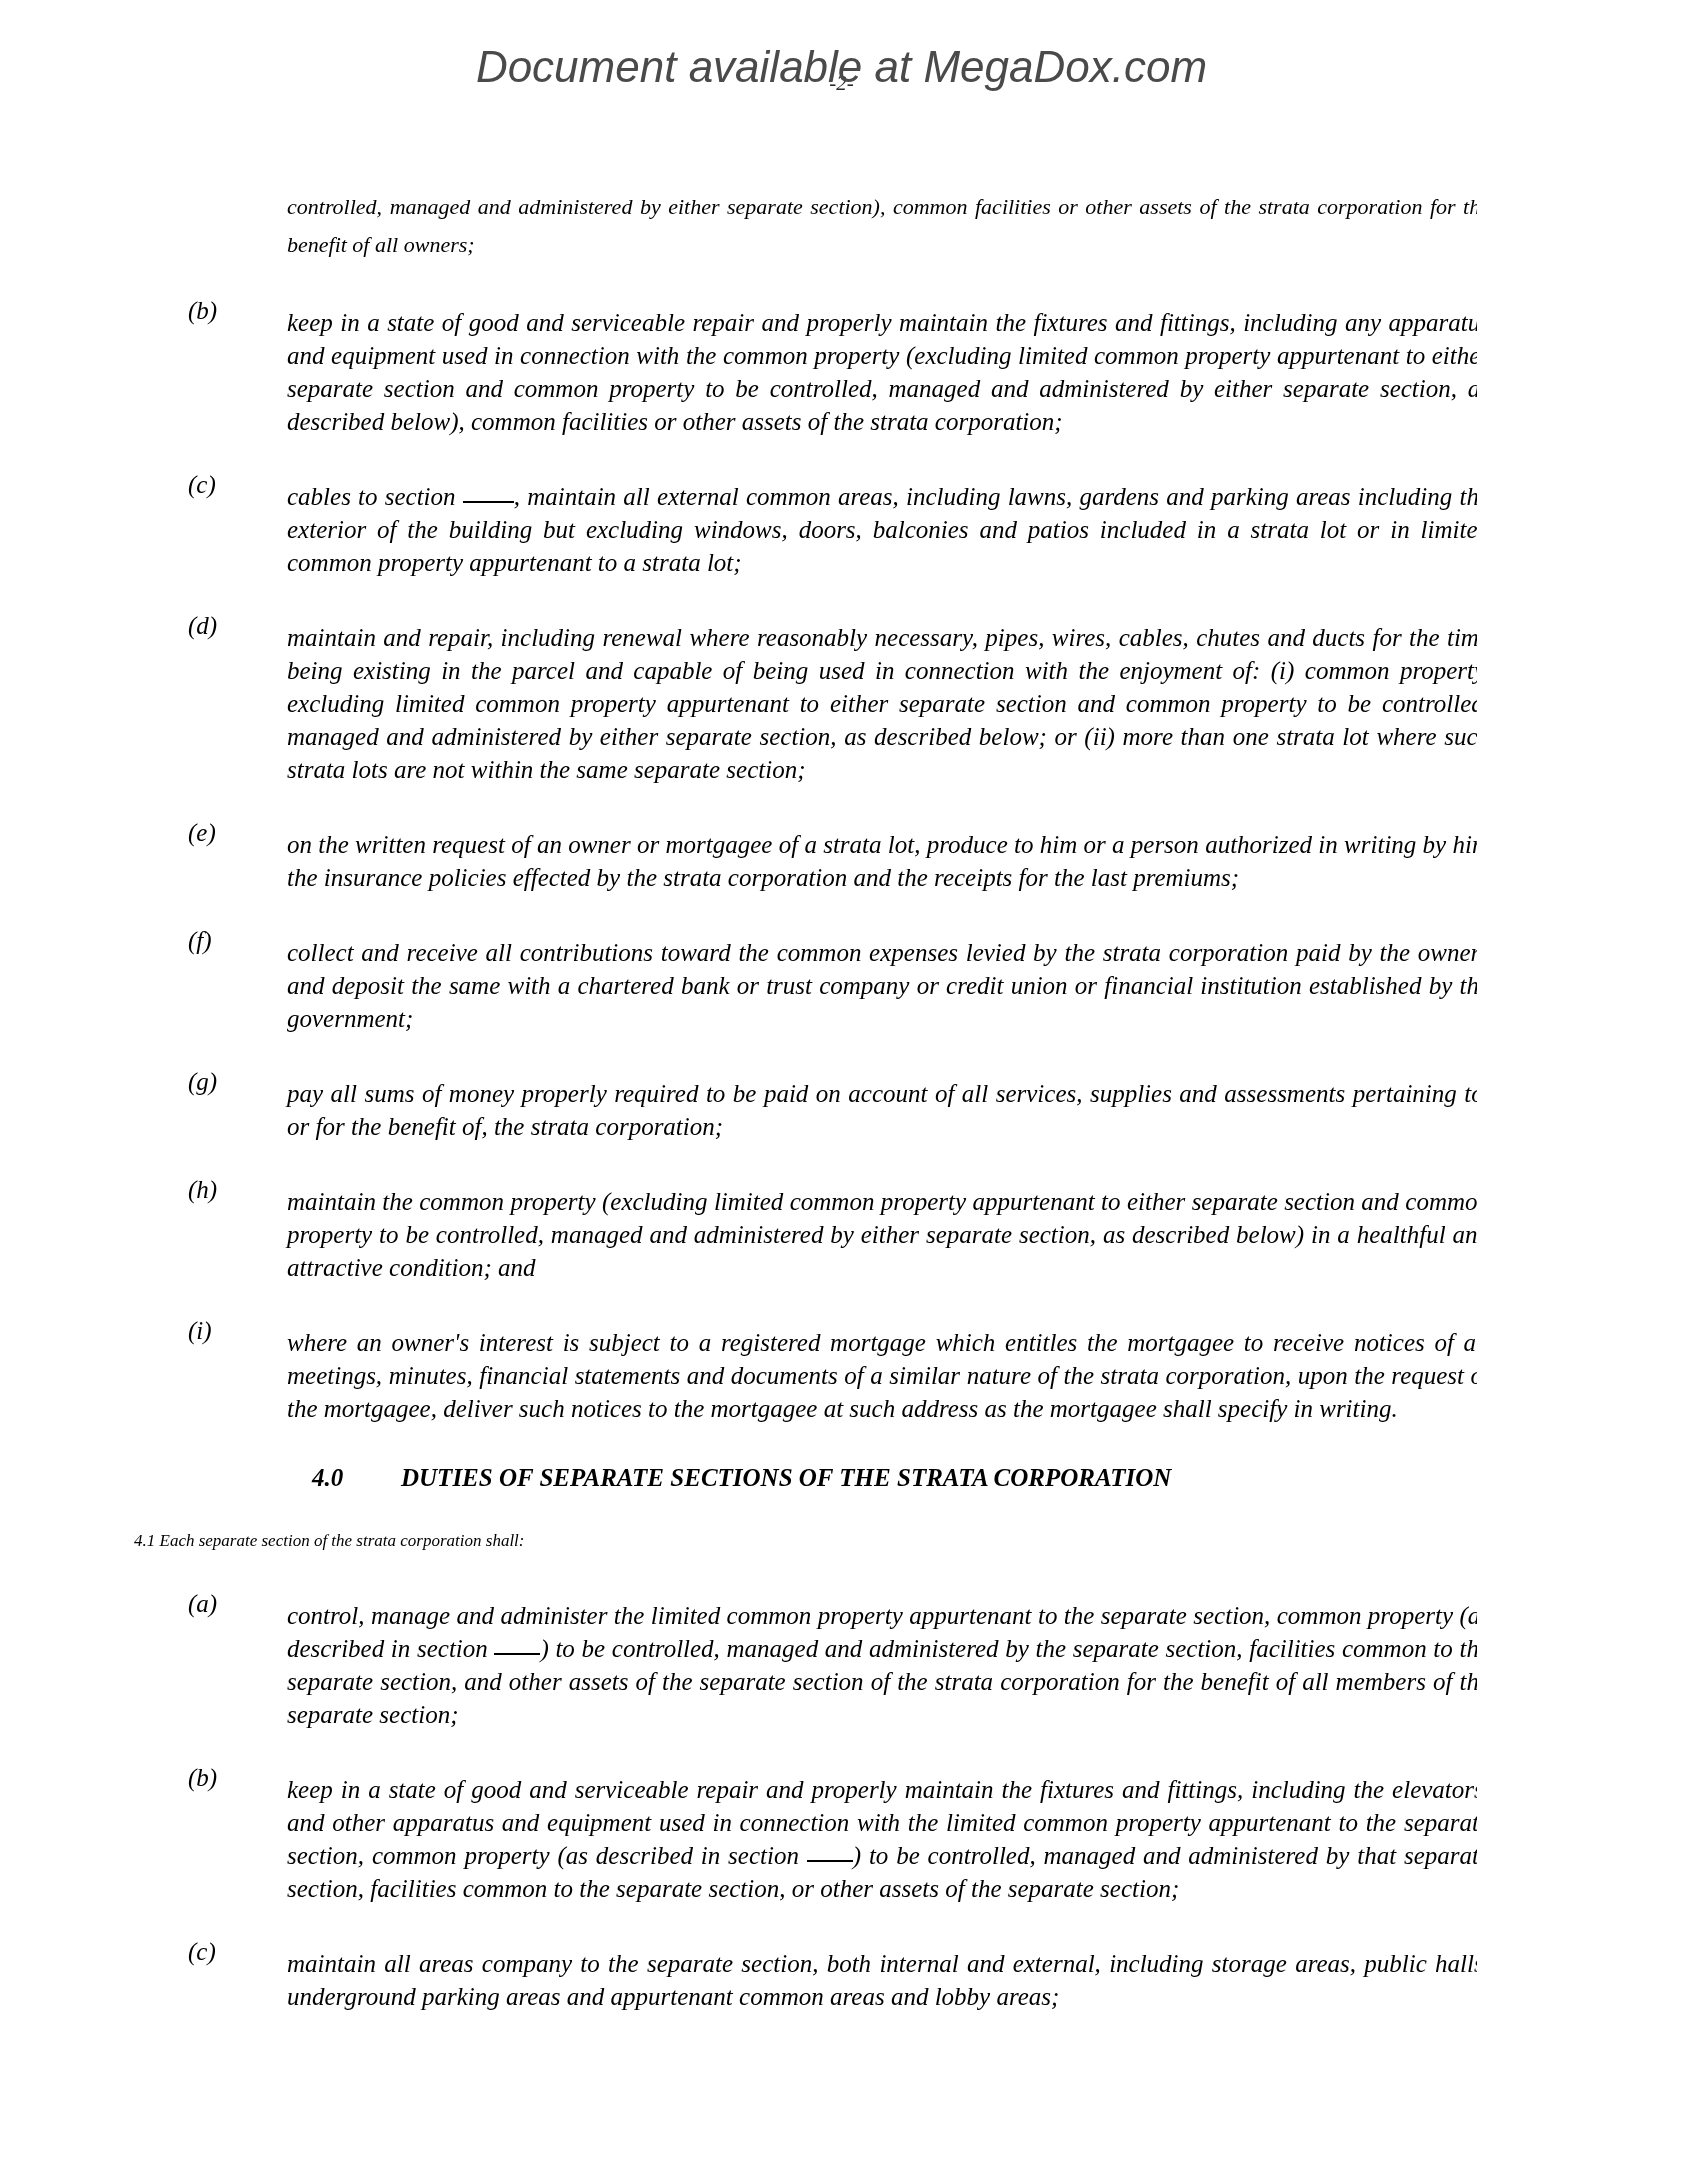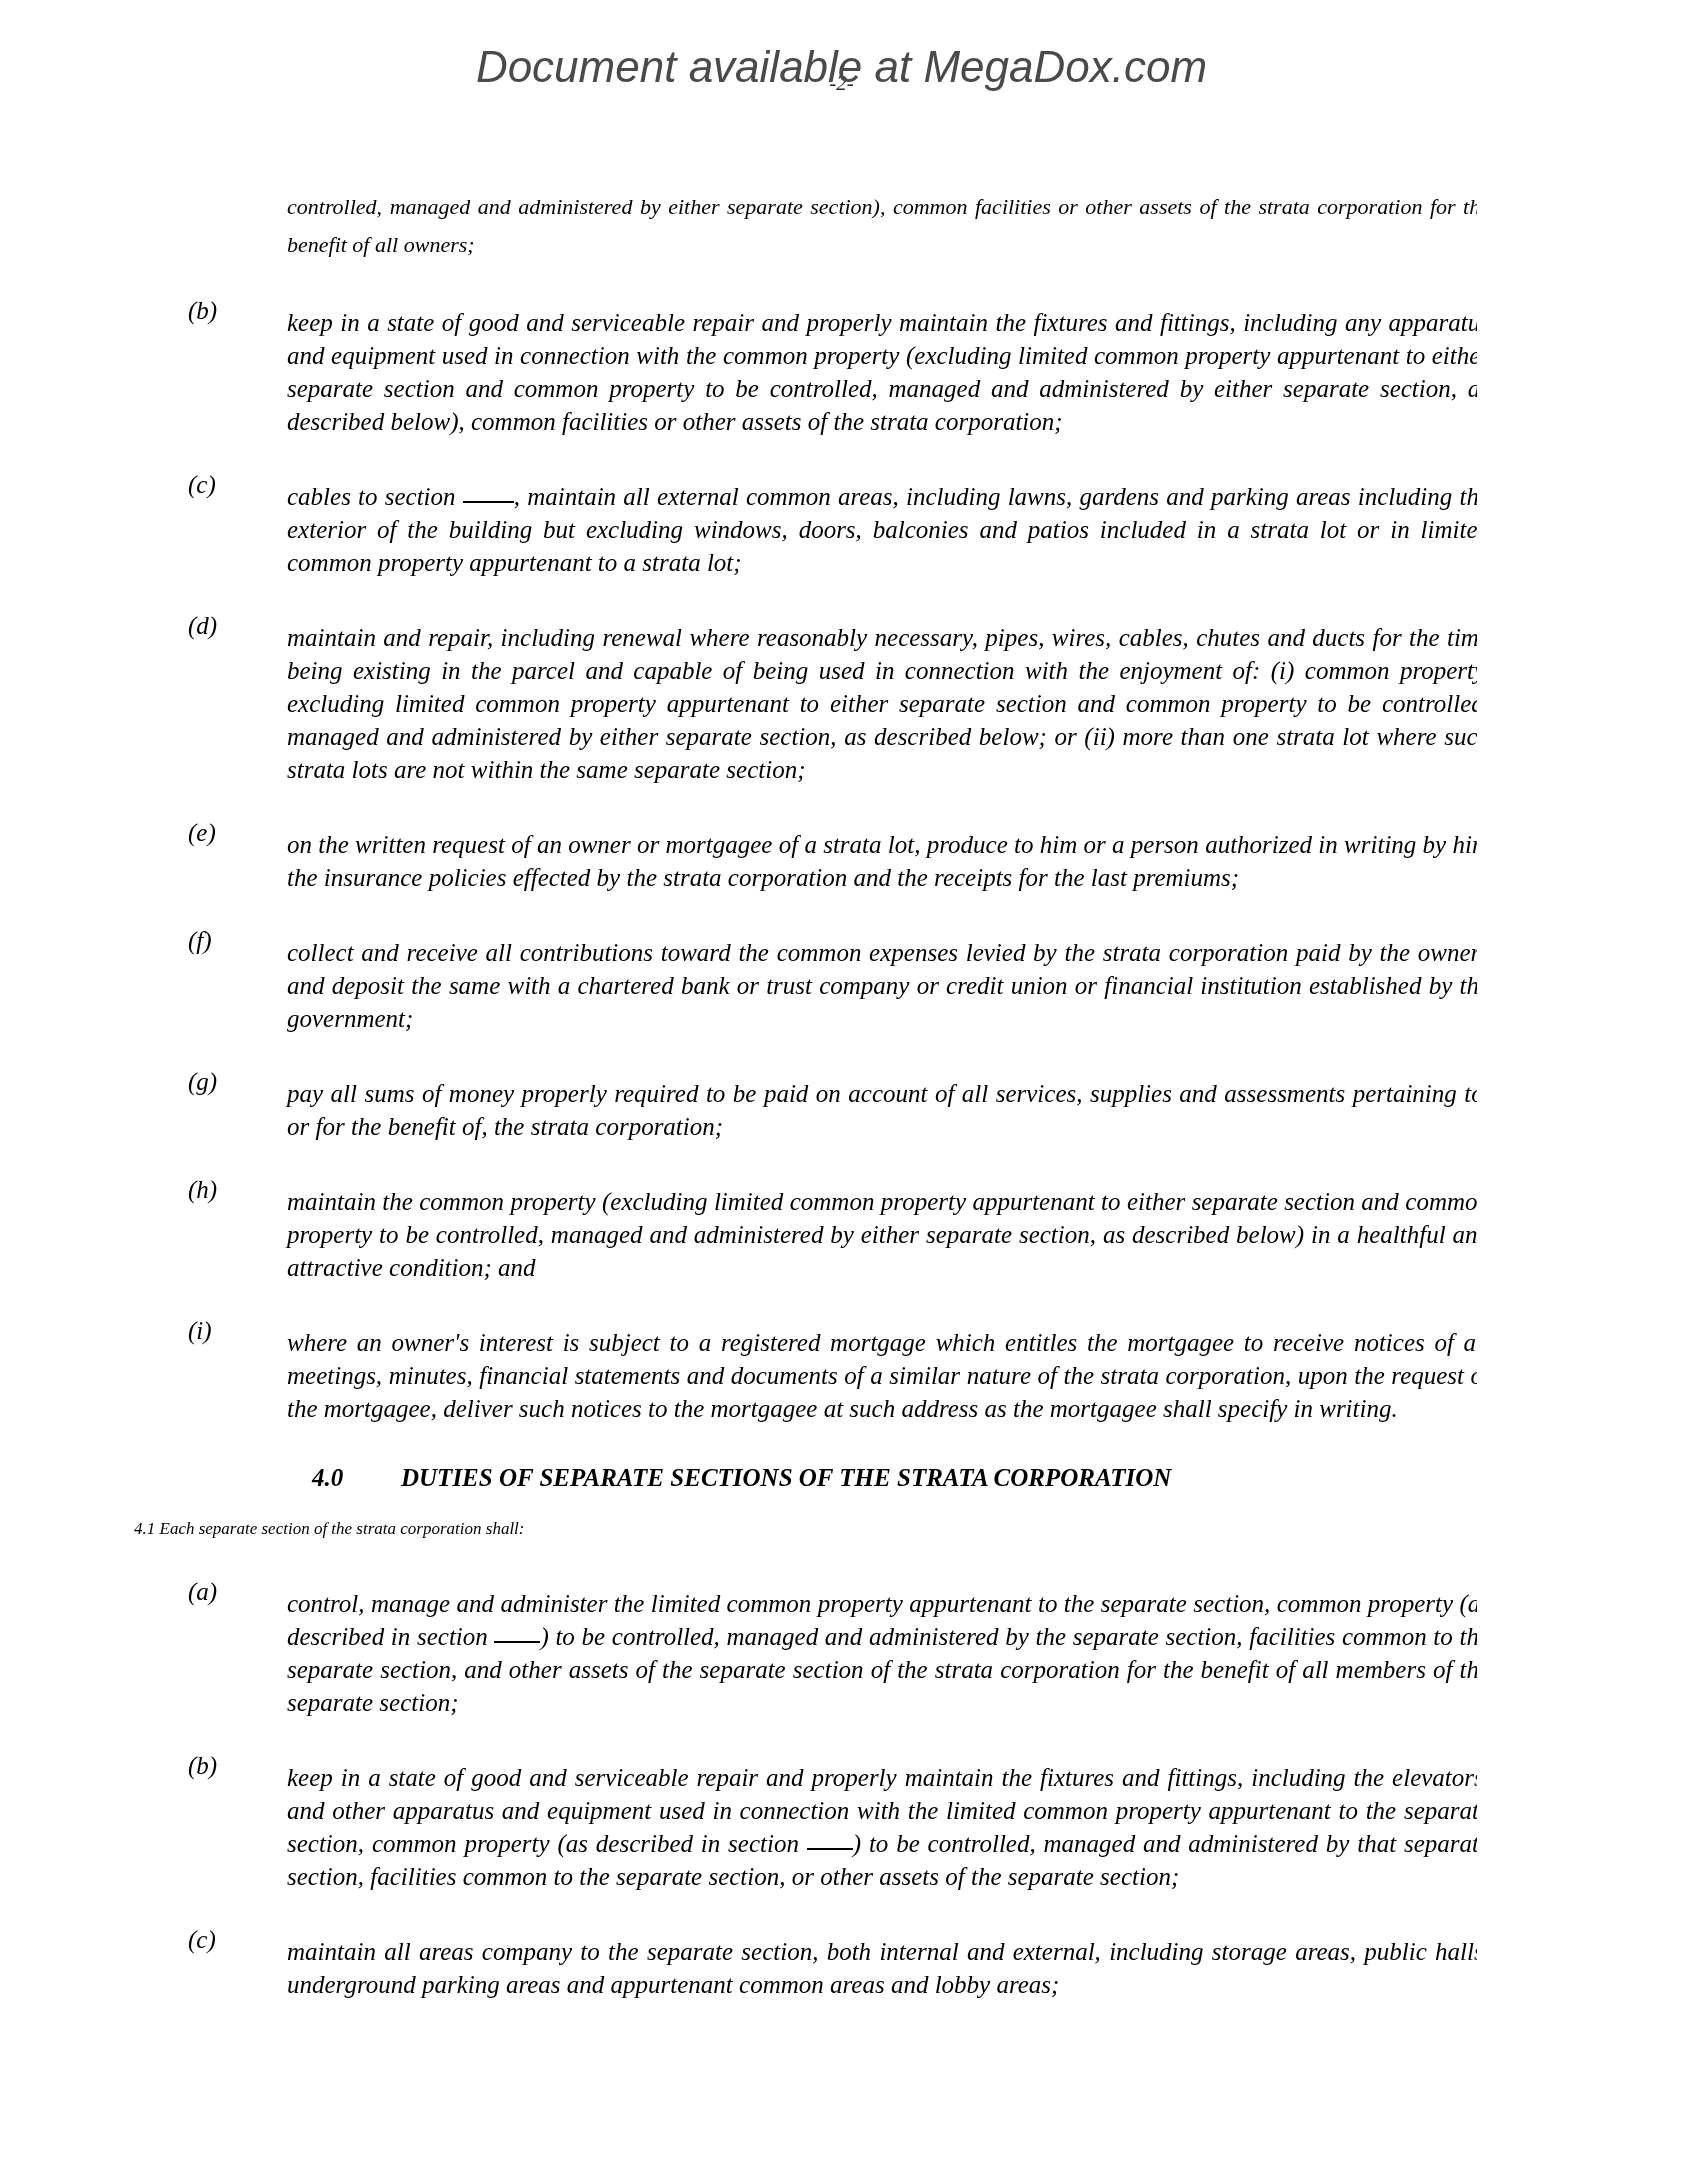--- a/index.html
+++ b/index.html
@@ -90,21 +90,21 @@
   }
 
   
   .section-heading {
     display: flex;
     align-items: baseline;
     font-weight: bold;
     font-size: 25px;
     line-height: 33px;
     margin-top: 36px;
-    margin-bottom: 18px;
+    margin-bottom: 30px;
     margin-left: 124px;
   }
 
   .section-heading .sh-num {
     flex: 0 0 89px;
   }
 
   .section-heading .sh-title {
     flex: 0 1 auto;
     white-space: nowrap;

